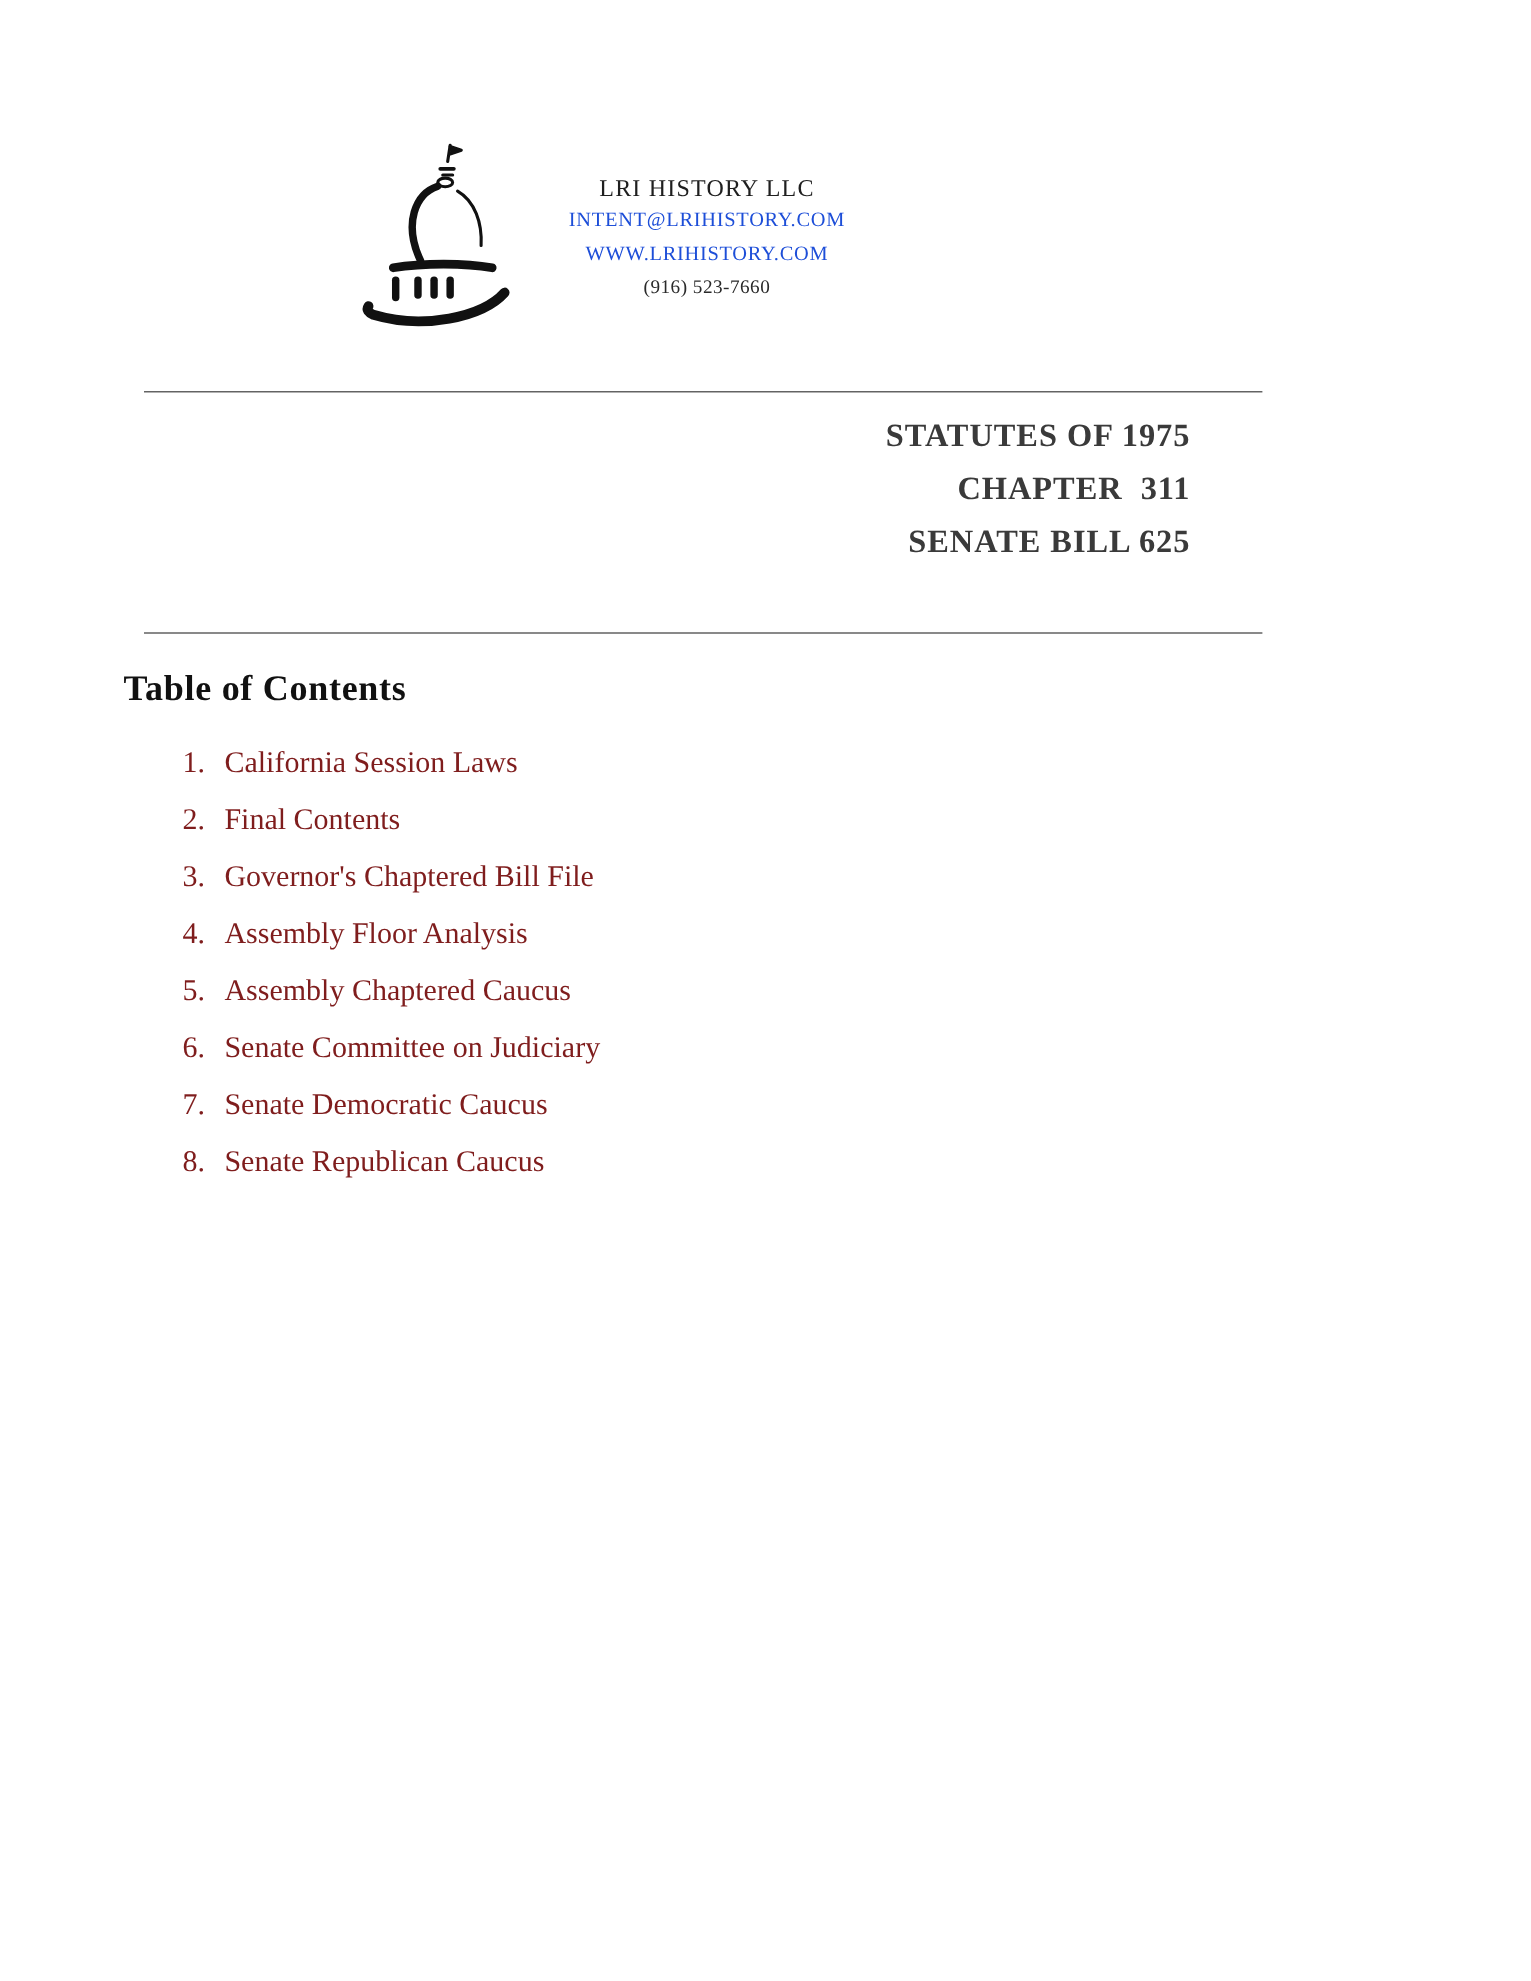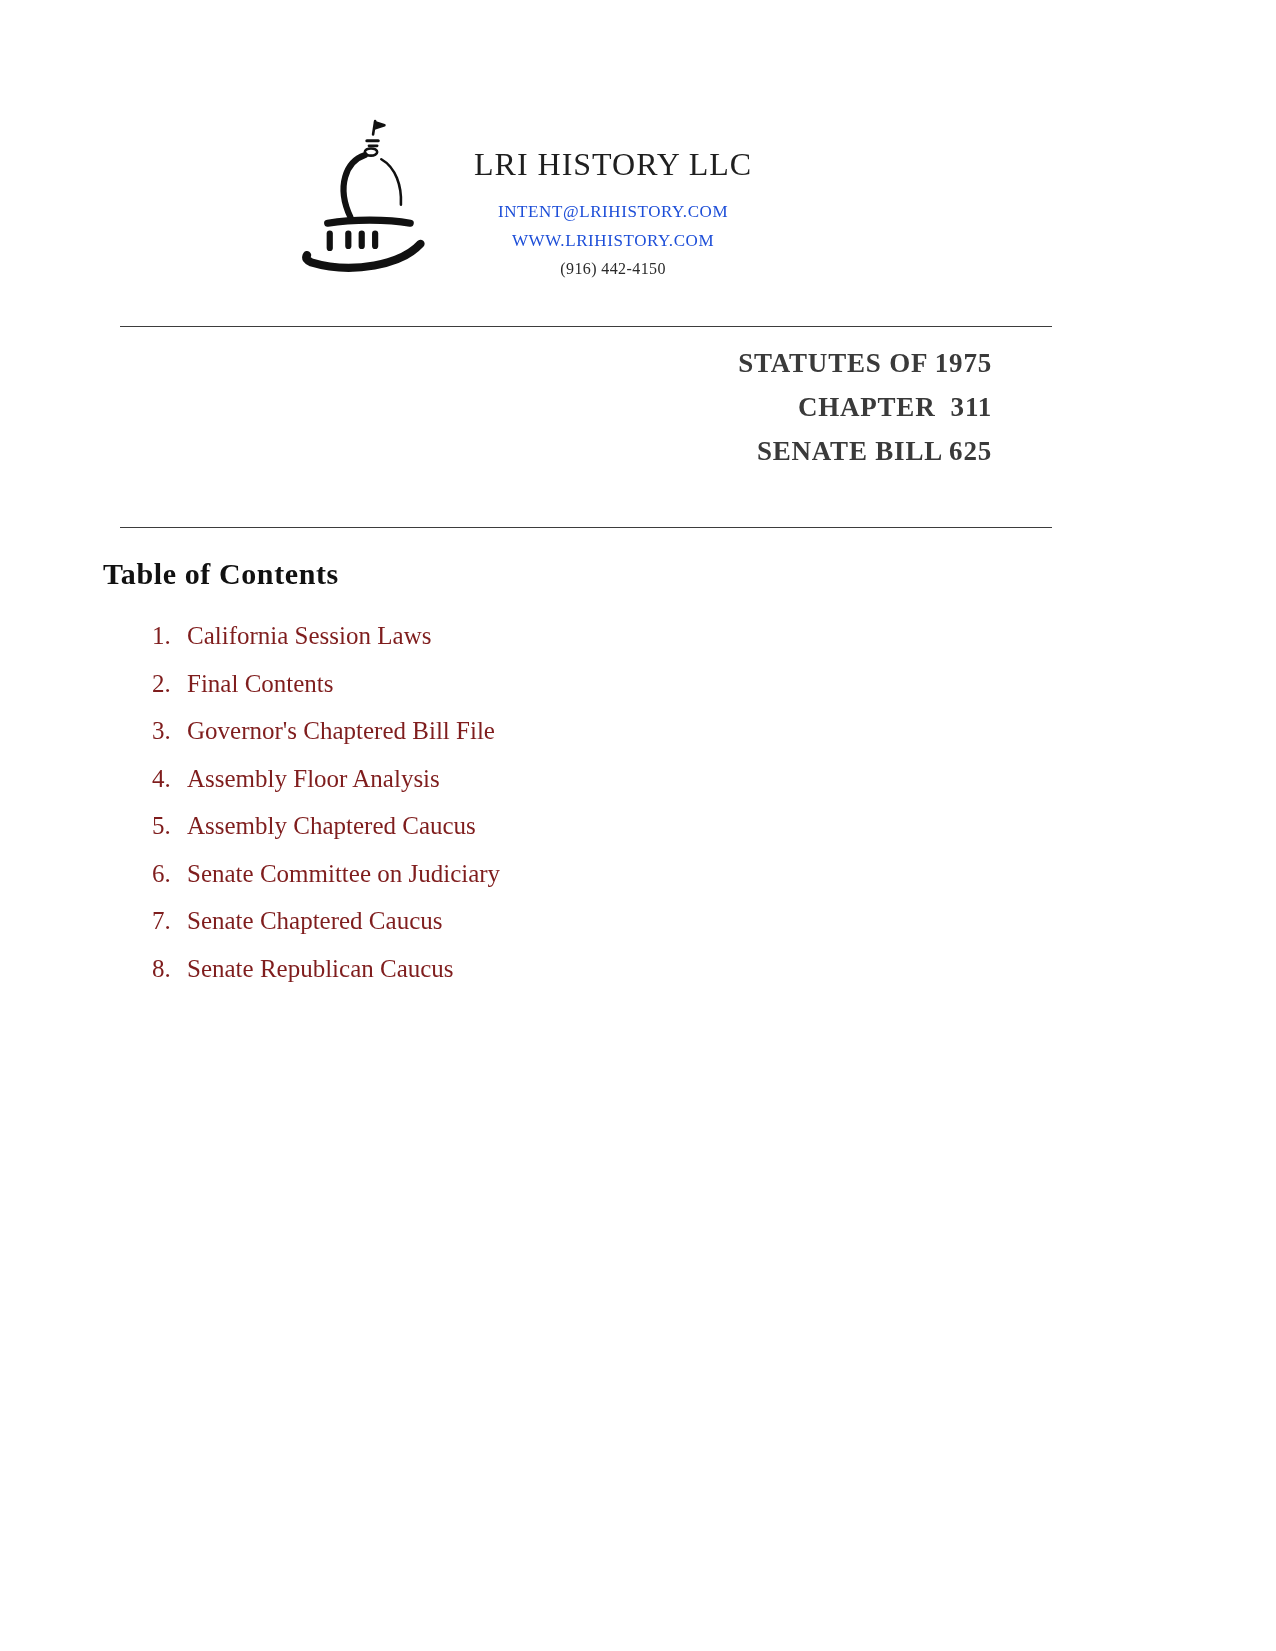--- a/index.html
+++ b/index.html
@@ -33,24 +33,24 @@
     width: 150px;
     height: 165px;
     margin-right: 28px;
     flex: 0 0 auto;
   }
   .head-text {
     padding-top: 28px;
     text-align: center;
   }
   .company-name {
-    font-size: 32px;
+    font-size: 20px;
     letter-spacing: 1px;
     color: #1f1f1f;
-    margin-bottom: 19px;
+    margin-bottom: 4px;
     white-space: nowrap;
   }
   .contact-line {
     font-size: 17px;
     letter-spacing: 0.6px;
     color: #1d4ed8;
     margin-bottom: 9px;
     white-space: nowrap;
   }
   .contact-phone {
@@ -140,38 +140,38 @@
         <path d="M61 112 L61 124" stroke-width="6"></path>
         <path d="M74 112 L74 124" stroke-width="6"></path>
 
         <path d="M118 122 C100 142 52 152 12 140 C8 138 6 136 8 133" stroke-width="8"></path>
       </svg>
     </div>
     <div class="head-text">
       <div class="company-name">LRI HISTORY LLC</div>
       <div class="contact-line">INTENT@LRIHISTORY.COM</div>
       <div class="contact-line">WWW.LRIHISTORY.COM</div>
-      <div class="contact-phone">(916) 442-4150</div>
+      <div class="contact-phone">(916) 523-7660</div>
     </div>
   </div>
 
   <div class="rule rule-1"></div>
   <div class="rule rule-2"></div>
 
   <div class="doc-title-block">
     <div class="doc-title-line">STATUTES OF 1975</div>
     <div class="doc-title-line">CHAPTER  311</div>
     <div class="doc-title-line">SENATE BILL 625</div>
   </div>
 
   <div class="toc-heading">Table of Contents</div>
   <ol class="toc-list">
     <li>California Session Laws</li>
     <li>Final Contents</li>
     <li>Governor's Chaptered Bill File</li>
     <li>Assembly Floor Analysis</li>
     <li>Assembly Chaptered Caucus</li>
     <li>Senate Committee on Judiciary</li>
-    <li>Senate Chaptered Caucus</li>
+    <li>Senate Democratic Caucus</li>
     <li>Senate Republican Caucus</li>
   </ol>
 
 </div>
 
 </body></html>

